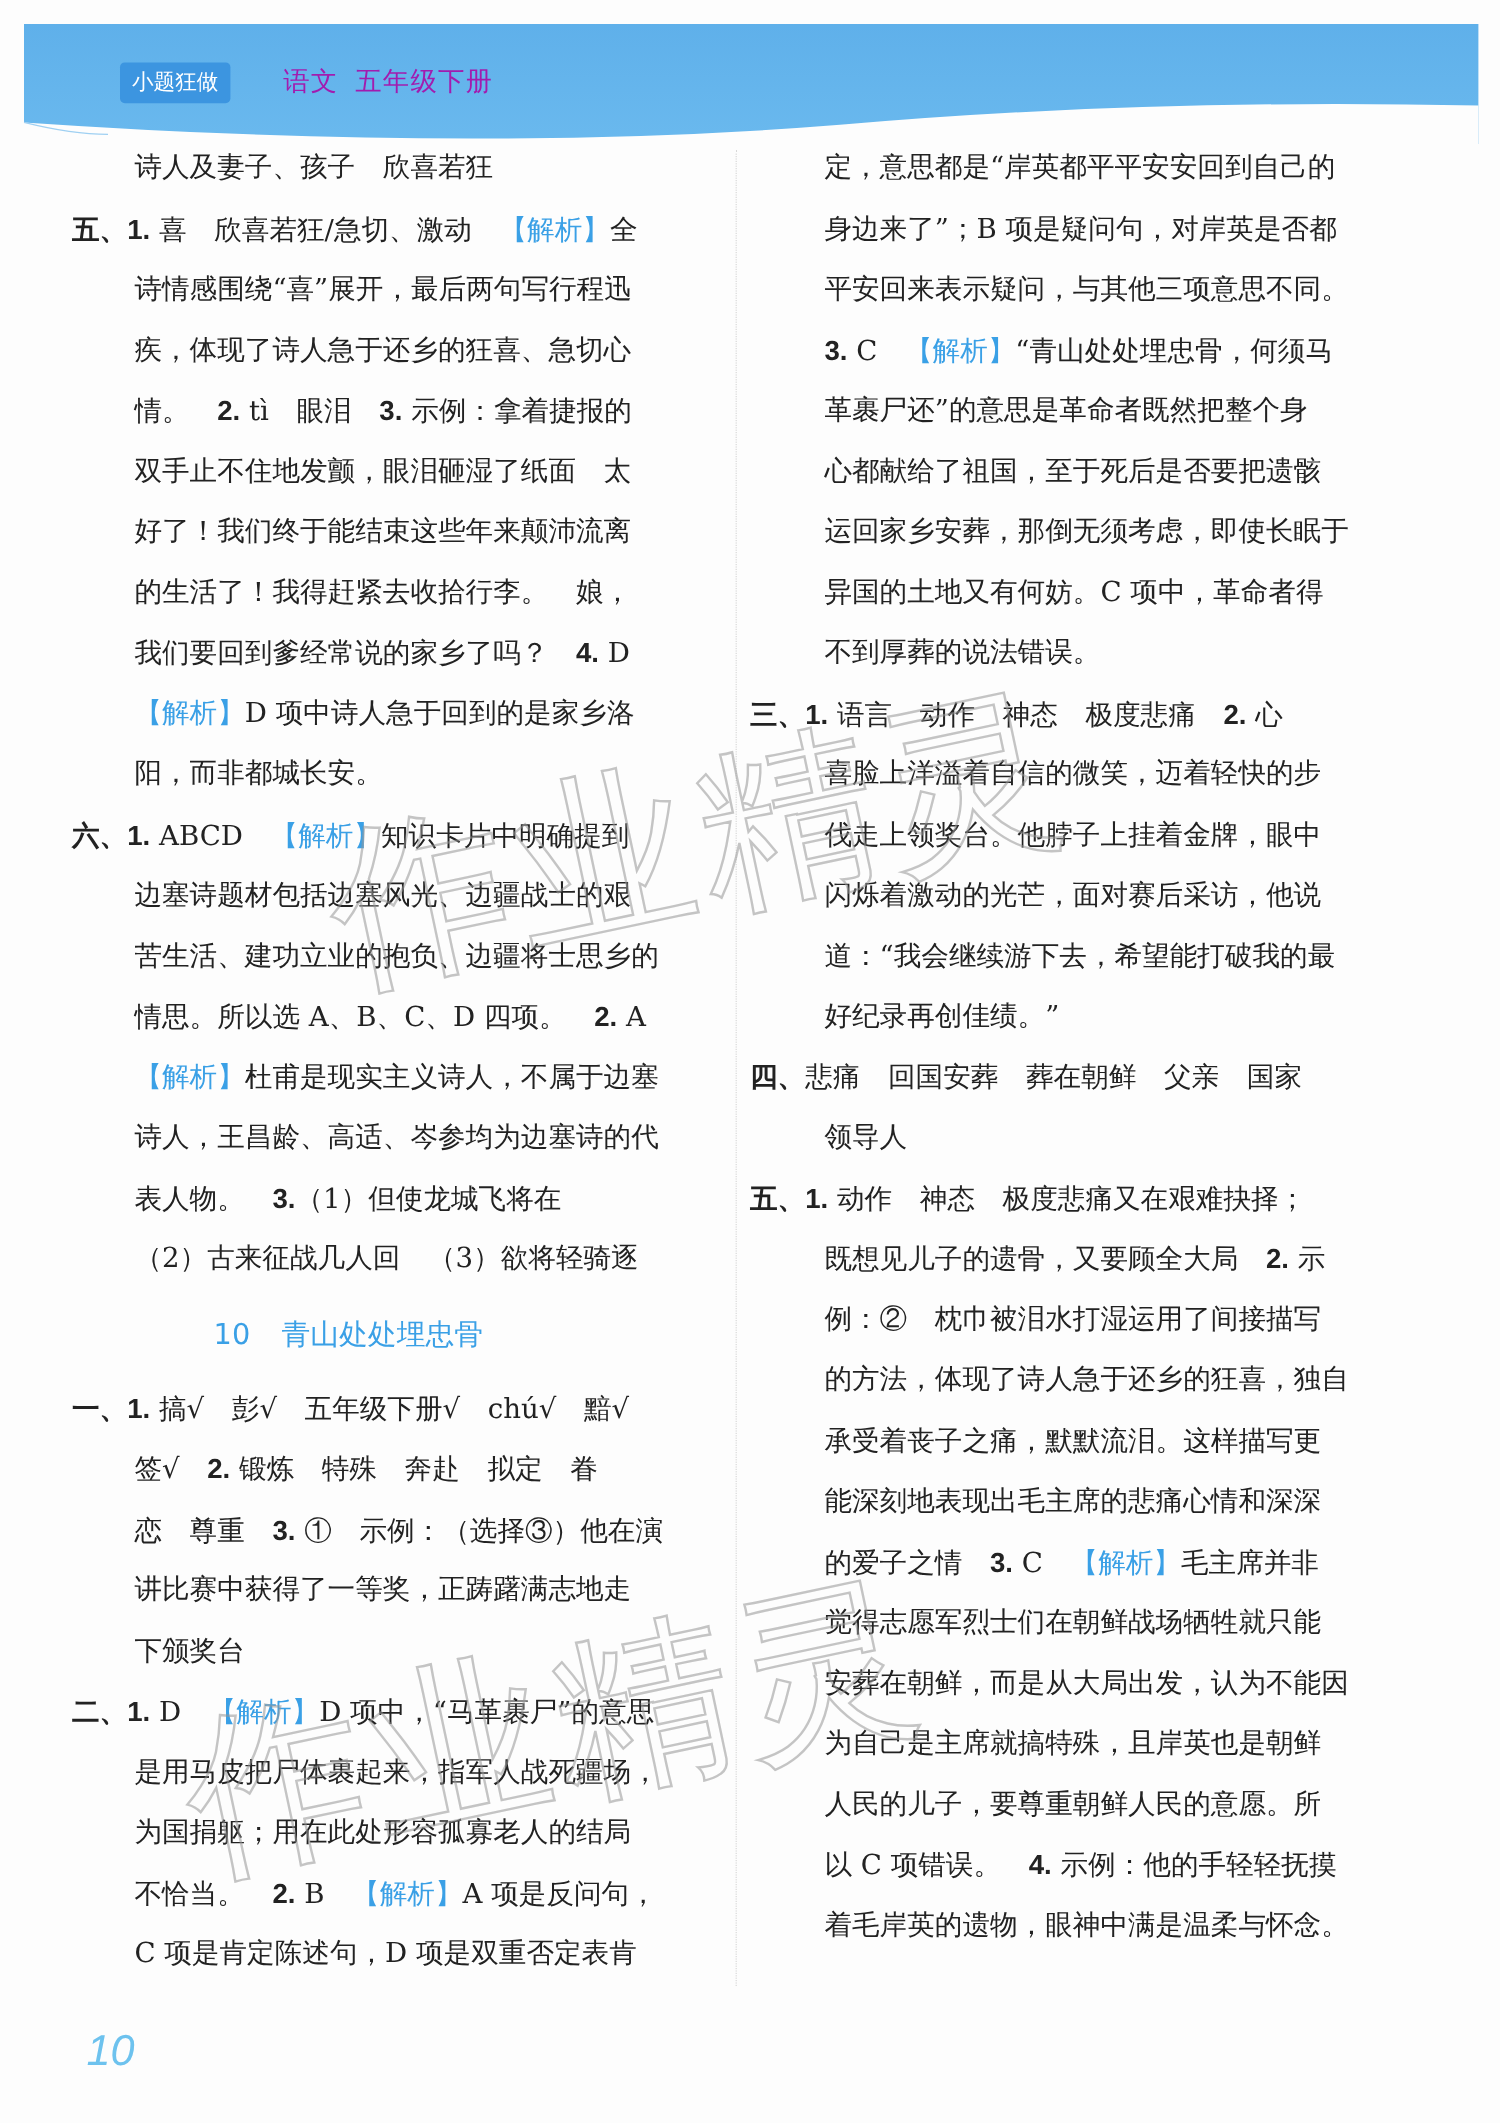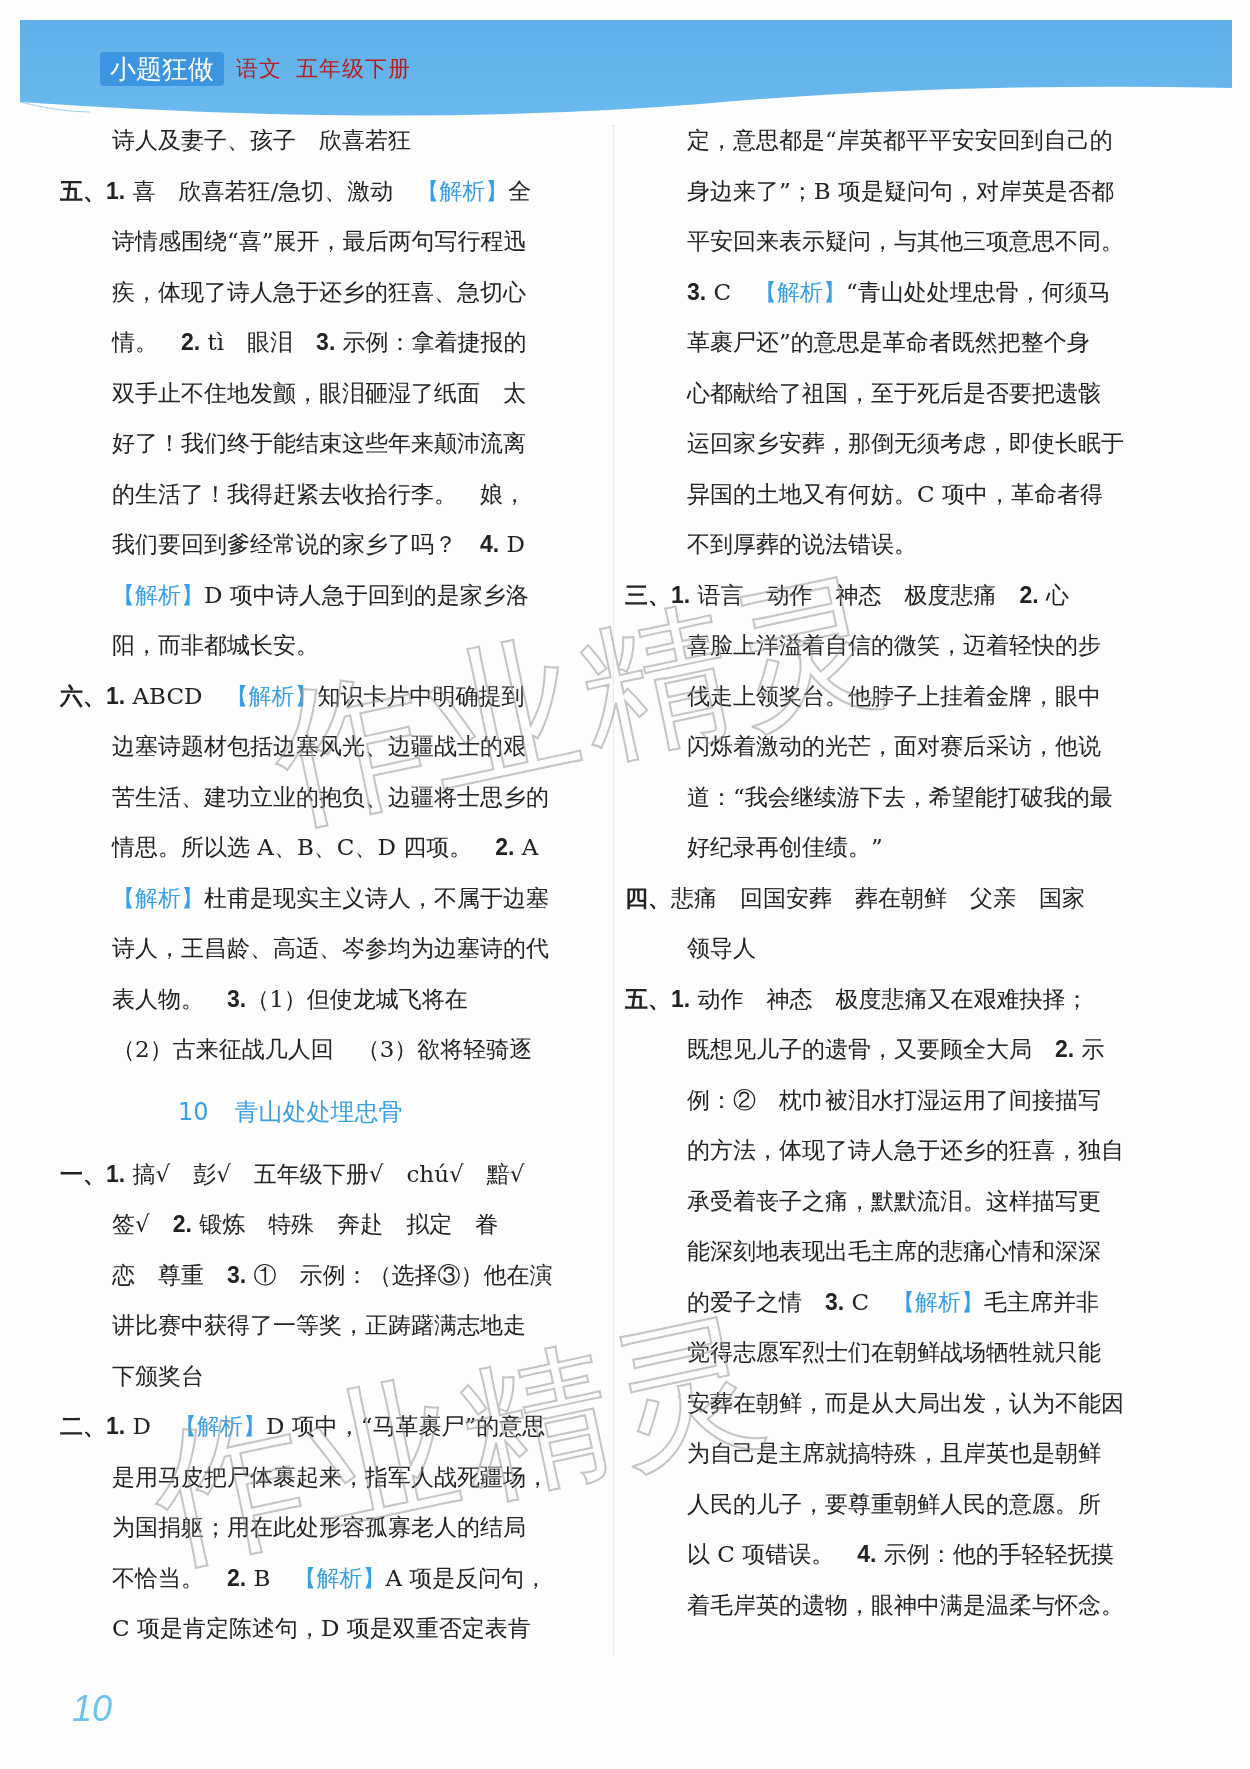--- a/index.html
+++ b/index.html
@@ -12,25 +12,25 @@
   .header {
     position: absolute; left: 20px; top: 20px; width: 1212px; height: 100px;
     background: linear-gradient(180deg, #5fb0ea 0%, #6ab9ee 100%);
   }
   .header-curve {
     position: absolute; left: 0; top: 0; width: 1250px; height: 140px;
   }
   .brand-tag {
     position: absolute; left: 100px; top: 52px; height: 34px; padding: 0 10px;
     background: #3c95e0; color: #fff; border-radius: 4px;
-    font-family: "DejaVu Sans", sans-serif; font-size: 26px; line-height: 34px;
+    font-family: "DejaVu Sans", sans-serif; font-size: 18px; line-height: 34px;
   }
   .subject {
     position: absolute; left: 236px; top: 52px; height: 34px;
-    font-family: "DejaVu Sans", sans-serif; font-size: 22px; line-height: 34px; color: #b91c1c;
+    font-family: "DejaVu Sans", sans-serif; font-size: 22px; line-height: 34px; color: #a21caf;
     letter-spacing: 1px;
   }
   .subject span { margin-right: 14px; }
   .col {
     position: absolute; top: 115px; font-size: 23px; line-height: 50.5px;
   }
   .col-left { left: 60px; width: 530px; }
   .col-right { left: 625px; width: 545px; }
   .divider {
     position: absolute; left: 613px; top: 125px; height: 1530px; width: 0;

